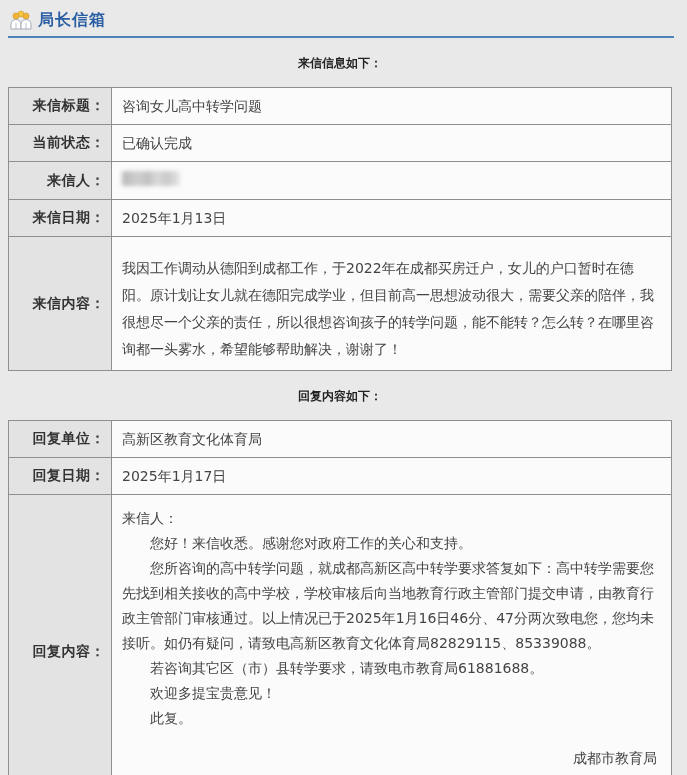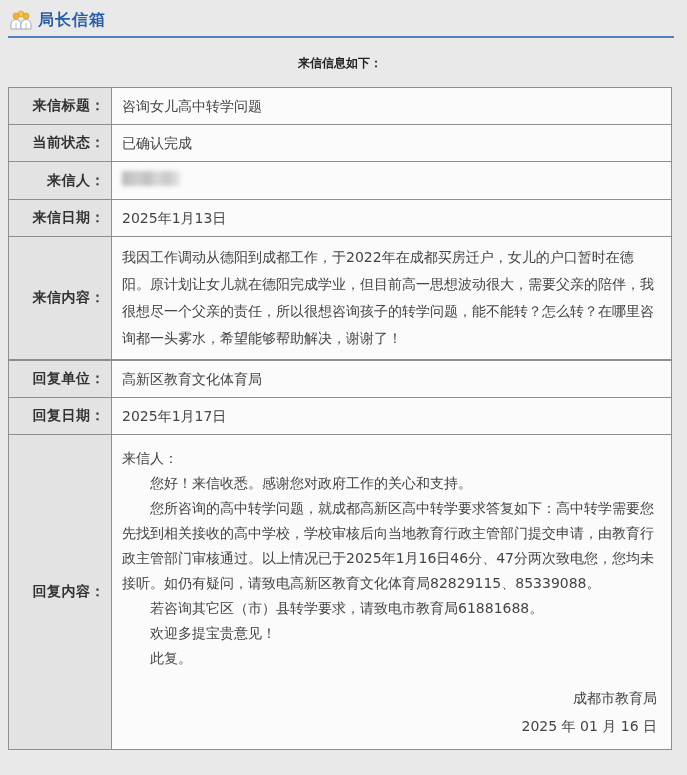--- a/index.html
+++ b/index.html
@@ -49,21 +49,21 @@
     padding:6px 6px 6px 2px;
     letter-spacing:0.5px;
   }
   td.cell-value{
     background:#fbfbfb;
     padding:5px 10px;
     color:#444;
     line-height:26px;
   }
   tr.row-short td{height:23px;}
-  td.letter-content{line-height:27px;vertical-align:middle;padding-top:7px;padding-bottom:7px;}
+  td.letter-content{line-height:27px;vertical-align:middle;padding-top:18px;padding-bottom:7px;}
   tr.row-letter-content td{height:102px;}
   td.reply-content{vertical-align:top;padding-top:7px;height:302px;}
 
   .reply-text p{margin:0;line-height:25px;text-indent:2em;}
   .reply-text p.salutation{text-indent:0;}
 
   .signature-block{
     text-align:right;
     margin-top:13px;
     padding-right:4px;
@@ -121,20 +121,21 @@
         <td class="cell-label">来信日期：</td>
         <td class="cell-value">2025年1月13日</td>
       </tr>
       <tr class="row-letter-content">
         <td class="cell-label">来信内容：</td>
         <td class="cell-value letter-content">我因工作调动从德阳到成都工作，于2022年在成都买房迁户，女儿的户口暂时在德阳。原计划让女儿就在德阳完成学业，但目前高一思想波动很大，需要父亲的陪伴，我很想尽一个父亲的责任，所以很想咨询孩子的转学问题，能不能转？怎么转？在哪里咨询都一头雾水，希望能够帮助解决，谢谢了！</td>
       </tr>
     </tbody>
   </table>
 
+  <div class="section-heading">回复内容如下：</div>
 
   <table class="info">
     <tbody>
       <tr class="row-short">
         <td class="cell-label">回复单位：</td>
         <td class="cell-value">高新区教育文化体育局</td>
       </tr>
       <tr class="row-short">
         <td class="cell-label">回复日期：</td>
         <td class="cell-value">2025年1月17日</td>

